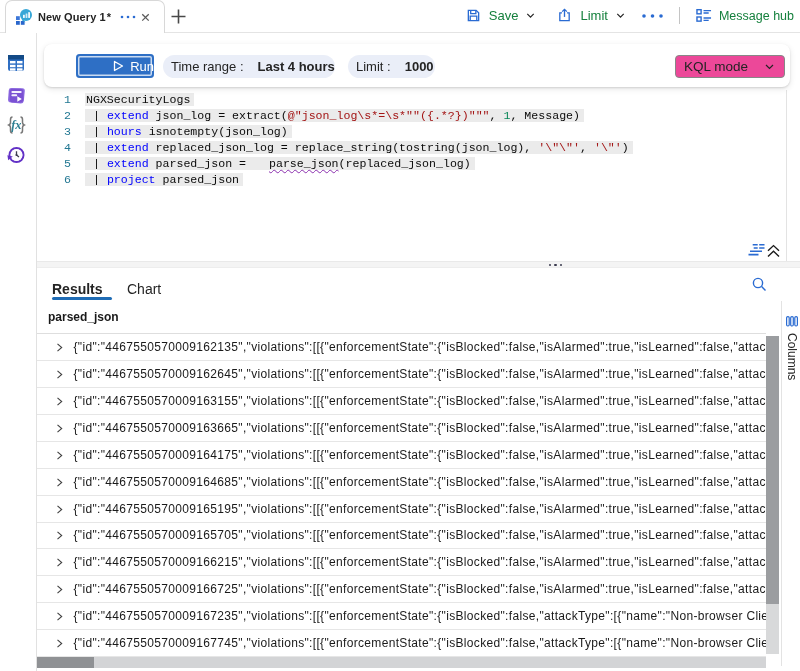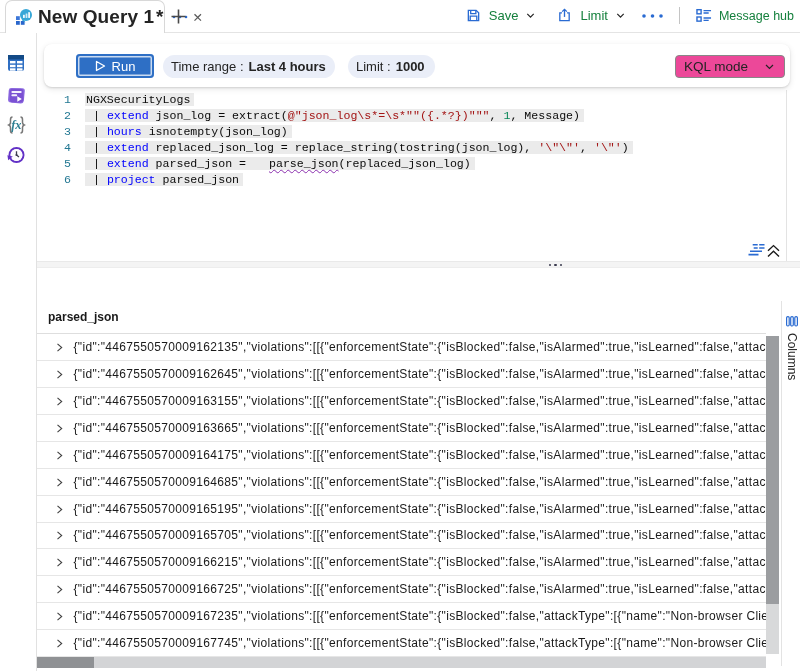--- a/index.html
+++ b/index.html
@@ -4,39 +4,39 @@
 <style>
 * { margin:0; padding:0; box-sizing:border-box; }
 html,body { width:800px; height:671px; overflow:hidden; background:#fff;
   font-family:"Liberation Sans", sans-serif; color:#242424; }
 
 #tabbar { position:absolute; left:0; top:0; width:800px; height:33px; background:#fff; border-bottom:1px solid #e4e4e4; z-index:5; }
 #tab1 { position:absolute; left:5px; top:0px; width:160px; height:33px; background:#fff; white-space:nowrap;
   border:1px solid #d8d8d8; border-bottom:none; border-radius:7px 7px 0 0; z-index:6;
   display:flex; align-items:center; }
 #tab1 .ticon { margin-left:10px; flex-shrink:0; }
-#tab1 .ttitle { font-size:19px; font-weight:bold; color:#242424; margin-left:6px; letter-spacing:0.1px; flex-shrink:0;}
+#tab1 .ttitle { font-size:11px; font-weight:bold; color:#242424; margin-left:6px; letter-spacing:0.1px; flex-shrink:0;}
 #tab1 .tdots { margin-left:9px; flex-shrink:0; display:flex; align-items:center;}
 #tab1 .tclose { color:#5a5a5a; font-size:12.5px; margin-left:4px; flex-shrink:0;}
 #plus { position:absolute; left:171px; top:9px; z-index:6;}
 #topmenu { position:absolute; right:6px; top:0; height:31px; display:flex; align-items:center; z-index:6; font-size:13px; color:#15803d;}
 #topmenu .vdiv { width:1px; height:17px; background:#c4c4c4; margin:0 10px 0 10px; }
 
 #sidebar { position:absolute; left:0; top:33px; width:37px; height:638px; background:#fff; border-right:1px solid #e1e1e1; z-index:4;}
 .sicon { position:absolute; left:7px; z-index:7; }
 
 #card { position:absolute; left:44px; top:44px; width:746px; height:43px; background:#fff;
   border-radius:8px; box-shadow:0 1px 2px rgba(0,0,0,.12), 0 2px 6px rgba(0,0,0,.10); z-index:3; }
 #runbtn { position:absolute; left:32px; top:10px; width:78px; height:24px; background:#2e6fc5;
   border-radius:4px; box-shadow: inset 0 0 0 2px #2e6fc5, inset 0 0 0 3.5px rgba(255,255,255,.75);
-  color:#fff; font-size:13px; display:flex; align-items:center; justify-content:center; }
+  color:#fff; font-size:13px; display:flex; align-items:center; justify-content:flex-end; }
 #runbtn span { margin-left:6px; font-weight:400;}
 .pill { position:absolute; top:11px; height:23px; background:#eaeef8; border-radius:12px;
   font-size:13px; color:#242424; display:flex; align-items:center; padding:8px 8px; white-space:nowrap; }
-.pill b { font-weight:bold; margin-left:5px;}
+.pill b { font-weight:bold; margin-left:14px;}
 #kqlmode { position:absolute; left:631px; top:11px; width:110px; height:23px; background:#ec4899;
   border:1px solid #878787; border-radius:4px; font-size:13.5px; display:flex; align-items:center; padding:0 8px; }
 #kqlmode svg { margin-left:auto; }
 
 #editor { position:absolute; left:37px; top:90px; width:749px; height:171px; background:#fff;
   font-family:"Liberation Mono", monospace; font-size:11.6px; line-height:16px; white-space:pre; z-index:2;}
 #gutter { position:absolute; left:0; top:2px; width:34px; text-align:right; color:#237893; }
 #code { position:absolute; left:49px; top:2px; color:#0b0b0b; }
 #code .hl { background:#ebebeb; padding:0 4px 0 1px; margin-left:-1px; }
 #code .kw { color:#0000ff; }
@@ -211,20 +211,29 @@
 
 <div id="split">
     <div class="dots">
       <i></i>
       <i></i>
       <i></i>
     </div>
   </div>
 
 <div id="results">
+  <div id="rtabs">
+    <span class="t1">Results</span>
+    <div class="underline"></div>
+    <span class="t2">Chart</span>
+    <svg class="search" width="15" height="15" viewBox="0 0 15 15" fill="none" stroke="#2a6bd2" stroke-width="1.4">
+      <circle cx="6" cy="6" r="4.6"></circle>
+      <path d="M9.6 9.6 L13.5 13.5"></path>
+    </svg>
+  </div>
   <div id="grid">
     <div id="ghead">parsed_json</div>
   <div class="row" style="top: 33px;"><svg class="chev" width="9" height="9" viewBox="0 0 9 9" fill="none" stroke="#404040" stroke-width="1.1">
           <path d="M2.5 0.8 L6.7 4.5 L2.5 8.2"></path>
         </svg><span class="txt">{"id":"4467550570009162135","violations":[[{"enforcementState":{"isBlocked":false,"isAlarmed":true,"isLearned":false,"attackType":[{"name":"Non-browser Client"}],"enforcementAction":"none"</span></div>
       <div class="row" style="top: 59.92px;"><svg class="chev" width="9" height="9" viewBox="0 0 9 9" fill="none" stroke="#404040" stroke-width="1.1">
           <path d="M2.5 0.8 L6.7 4.5 L2.5 8.2"></path>
         </svg><span class="txt">{"id":"4467550570009162645","violations":[[{"enforcementState":{"isBlocked":false,"isAlarmed":true,"isLearned":false,"attackType":[{"name":"Non-browser Client"}],"enforcementAction":"none"</span></div>
       <div class="row" style="top: 86.84px;"><svg class="chev" width="9" height="9" viewBox="0 0 9 9" fill="none" stroke="#404040" stroke-width="1.1">
           <path d="M2.5 0.8 L6.7 4.5 L2.5 8.2"></path>

